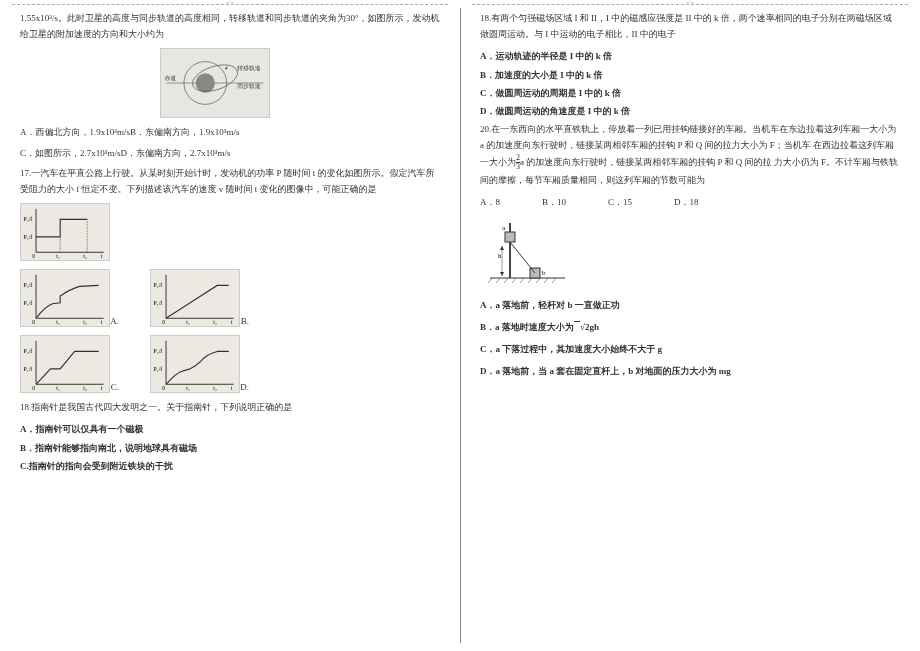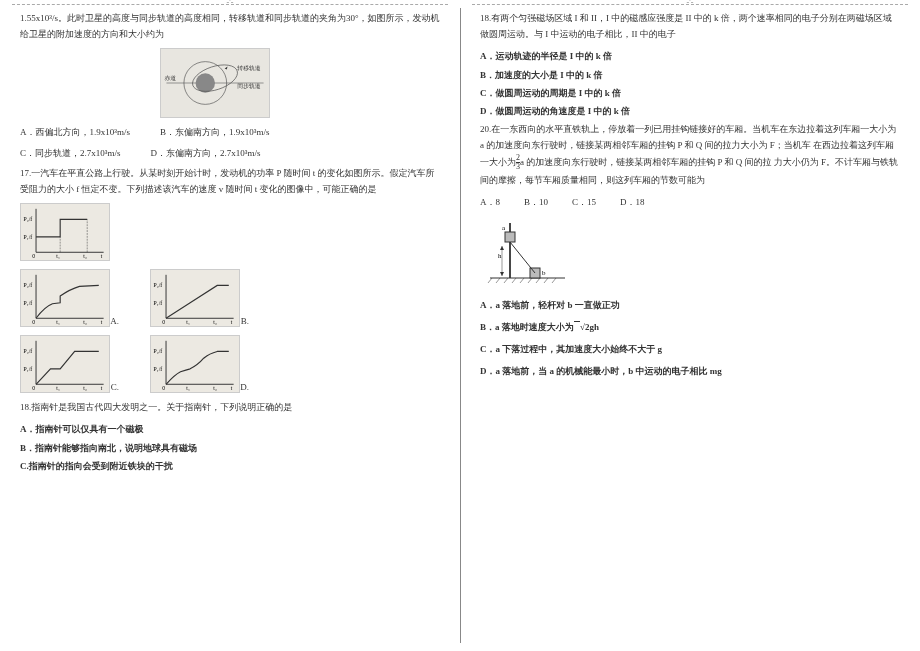--- a/index.html
+++ b/index.html
@@ -29,21 +29,21 @@
       position: absolute;
       top: 4px; left: 12px; right: 12px;
     }
     .page-mark {
       position: absolute;
       top: -4px; left: 50%;
       transform: translateX(-50%);
       font-size: 8px; color: #888;
     }
     .q { margin-bottom: 6px; }
-    .opts-row { display: flex; gap: 30px; margin: 4px 0; }
+    .opts-row { display: flex; margin: 4px 0; }
     .opts-row span { flex: 0 0 auto; }
     .opts-col div { margin: 2px 0; font-weight: bold; }
     .orbit-fig {
       width: 110px; height: 70px;
       background: #e8e6e0;
       border: 1px solid #ccc;
       margin: 6px 0 6px 140px;
       position: relative;
       display: flex; align-items: center; justify-content: center;
     }
@@ -87,21 +87,21 @@
       <text x="78" y="40" font-size="6" fill="#333">同步轨道</text>
       <path d="M65 20 l3 -2 l-1 3 z" fill="#333"></path>
     </svg>
   </div>
 
   <div class="opts-row">
     <span>A．西偏北方向，1.9x10³m/s</span>
     <span>B．东偏南方向，1.9x10³m/s</span>
   </div>
   <div class="opts-row">
-    <span>C．同步轨道，2.7x10³m/s</span>
+    <span>C．如图所示，2.7x10³m/s</span>
     <span>D．东偏南方向，2.7x10³m/s</span>
   </div>
 
   <div class="q">17.一汽车在平直公路上行驶。从某时刻开始计时，发动机的功率 P 随时间 t 的变化如图所示。假定汽车所受阻力的大小 f 恒定不变。下列描述该汽车的速度 v 随时间 t 变化的图像中，可能正确的是</div>
 
   <div class="graph-grid">
     <div class="graph-row">
       <div class="graph-box">
         <svg viewBox="0 0 90 58">
           <line x1="15" y1="50" x2="85" y2="50" stroke="#333"></line>
@@ -199,21 +199,21 @@
     <div>B．加速度的大小是 I 中的 k 倍</div>
     <div>C．做圆周运动的周期是 I 中的 k 倍</div>
     <div>D．做圆周运动的角速度是 I 中的 k 倍</div>
   </div>
 
   <div class="q">
     <span>20.在一东西向的水平直铁轨上，停放着一列已用挂钩链接好的车厢。当机车在东边拉着这列车厢一大小为 a 的加速度向东行驶时，链接某两相邻车厢的挂钩 P 和 Q 间的拉力大小为 F；当机车</span>
     <span>在西边拉着这列车厢一大小为</span><span class="frac"><span class="n">2</span><span class="d">3</span></span><span>a 的加速度向东行驶时，链接某两相邻车厢的挂钩 P 和 Q 间的拉</span>
     <span>力大小仍为 F。不计车厢与铁轨间的摩擦，每节车厢质量相同，则这列车厢的节数可能为</span>
   </div>
-  <div class="opts-row" style="gap:24px">
+  <div class="opts-row" style="gap:42px">
     <span>A．8</span>
     <span>B．10</span>
     <span>C．15</span>
     <span>D．18</span>
   </div>
 
 
   <div class="pulley-fig">
     <svg viewBox="0 0 90 70" width="90" height="70">
       <line x1="10" y1="60" x2="85" y2="60" stroke="#333"></line>
@@ -240,15 +240,15 @@
         <path d="M22 58 l-2 -4 l4 0 z" fill="#333"></path>
     </svg>
   </div>
 
   <div class="opts-col" style="line-height:2.2">
     <div>A．a 落地前，轻杆对 b 一直做正功</div>
     <div>
       <span>B．a 落地时速度大小为</span><span style="border-top:1px solid #333; padding:0 2px;">&nbsp;</span><span>√2gh</span>
     </div>
     <div>C．a 下落过程中，其加速度大小始终不大于 g</div>
-    <div>D．a 落地前，当 a 的机械能最小时，b 中运动的电子相比 mg</div>
+    <div>D．a 落地前，当 a 套在固定直杆上，b 对地面的压力大小为 mg</div>
   </div>
 </div>
 
 </body></html>

